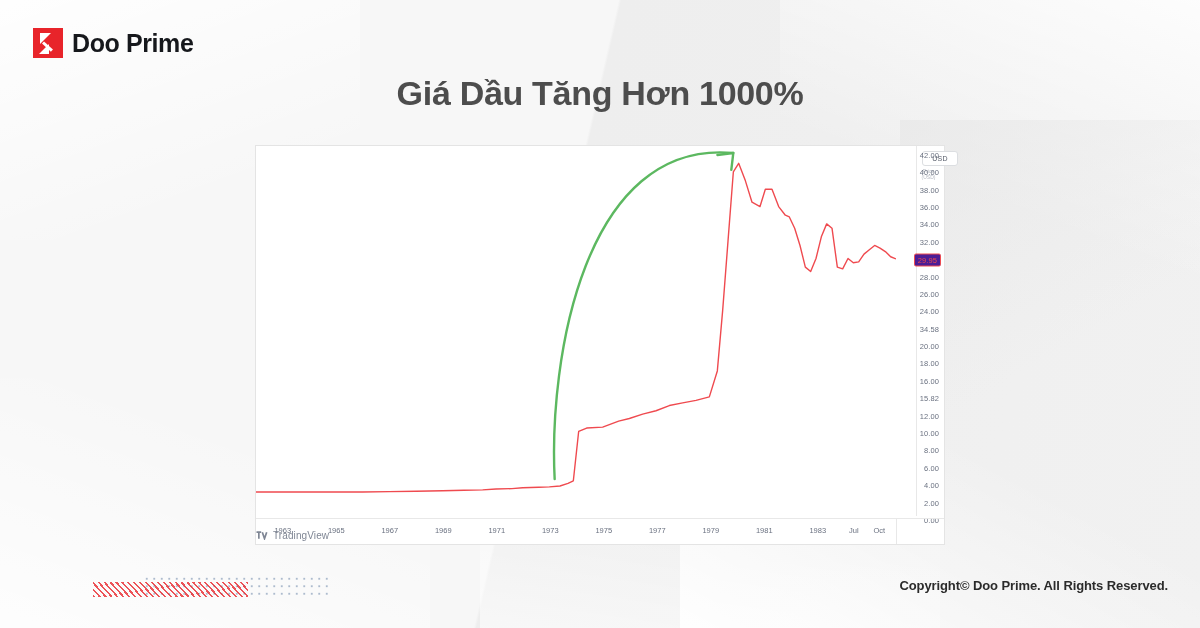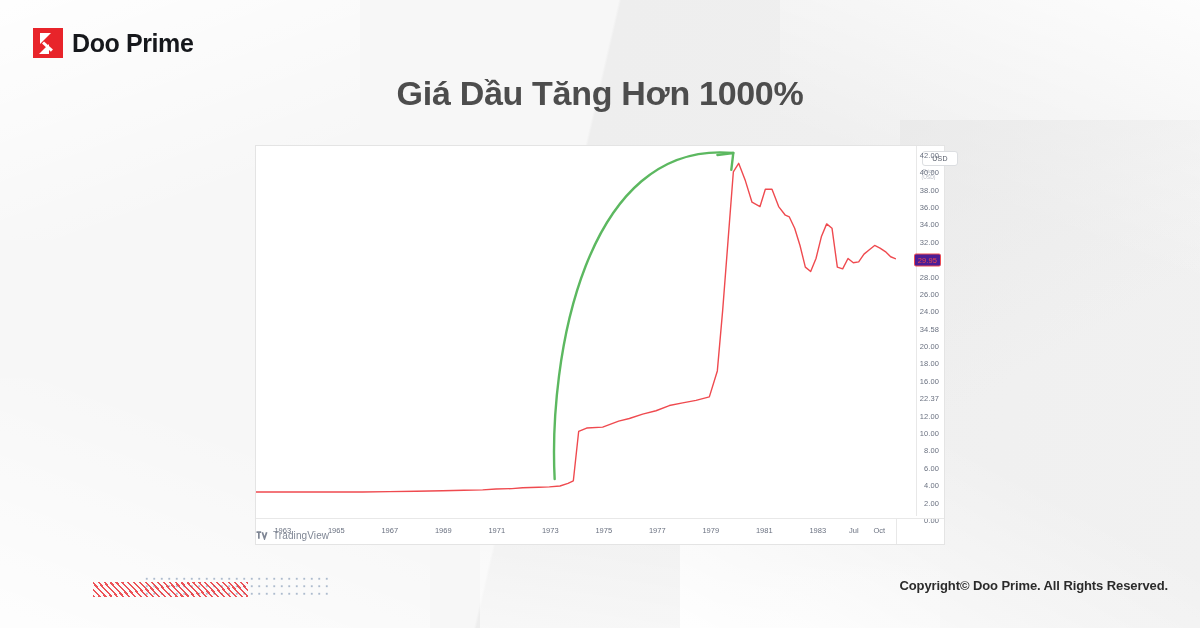--- a/index.html
+++ b/index.html
@@ -194,21 +194,21 @@
         <div class="tick" style="top: 60.9px;">36.00</div>
         <div class="tick" style="top: 78.3px;">34.00</div>
         <div class="tick" style="top: 95.7px;">32.00</div>
         <div class="tick" style="top: 130.5px;">28.00</div>
         <div class="tick" style="top: 147.9px;">26.00</div>
         <div class="tick" style="top: 165.3px;">24.00</div>
         <div class="tick" style="top: 182.7px;">34.58</div>
         <div class="tick" style="top: 200px;">20.00</div>
         <div class="tick" style="top: 217.4px;">18.00</div>
         <div class="tick" style="top: 234.8px;">16.00</div>
-        <div class="tick" style="top: 252.2px;">22.37</div>
+        <div class="tick" style="top: 252.2px;">15.82</div>
         <div class="tick" style="top: 269.6px;">12.00</div>
         <div class="tick" style="top: 287px;">10.00</div>
         <div class="tick" style="top: 304.4px;">8.00</div>
         <div class="tick" style="top: 321.8px;">6.00</div>
         <div class="tick" style="top: 339.2px;">4.00</div>
         <div class="tick" style="top: 356.6px;">2.00</div>
         <div class="tick" style="top: 374px;">0.00</div>
       </div>
     <div id="lastprice-host">
         <div class="last-price" style="top: 113.5px;">29.95</div>

